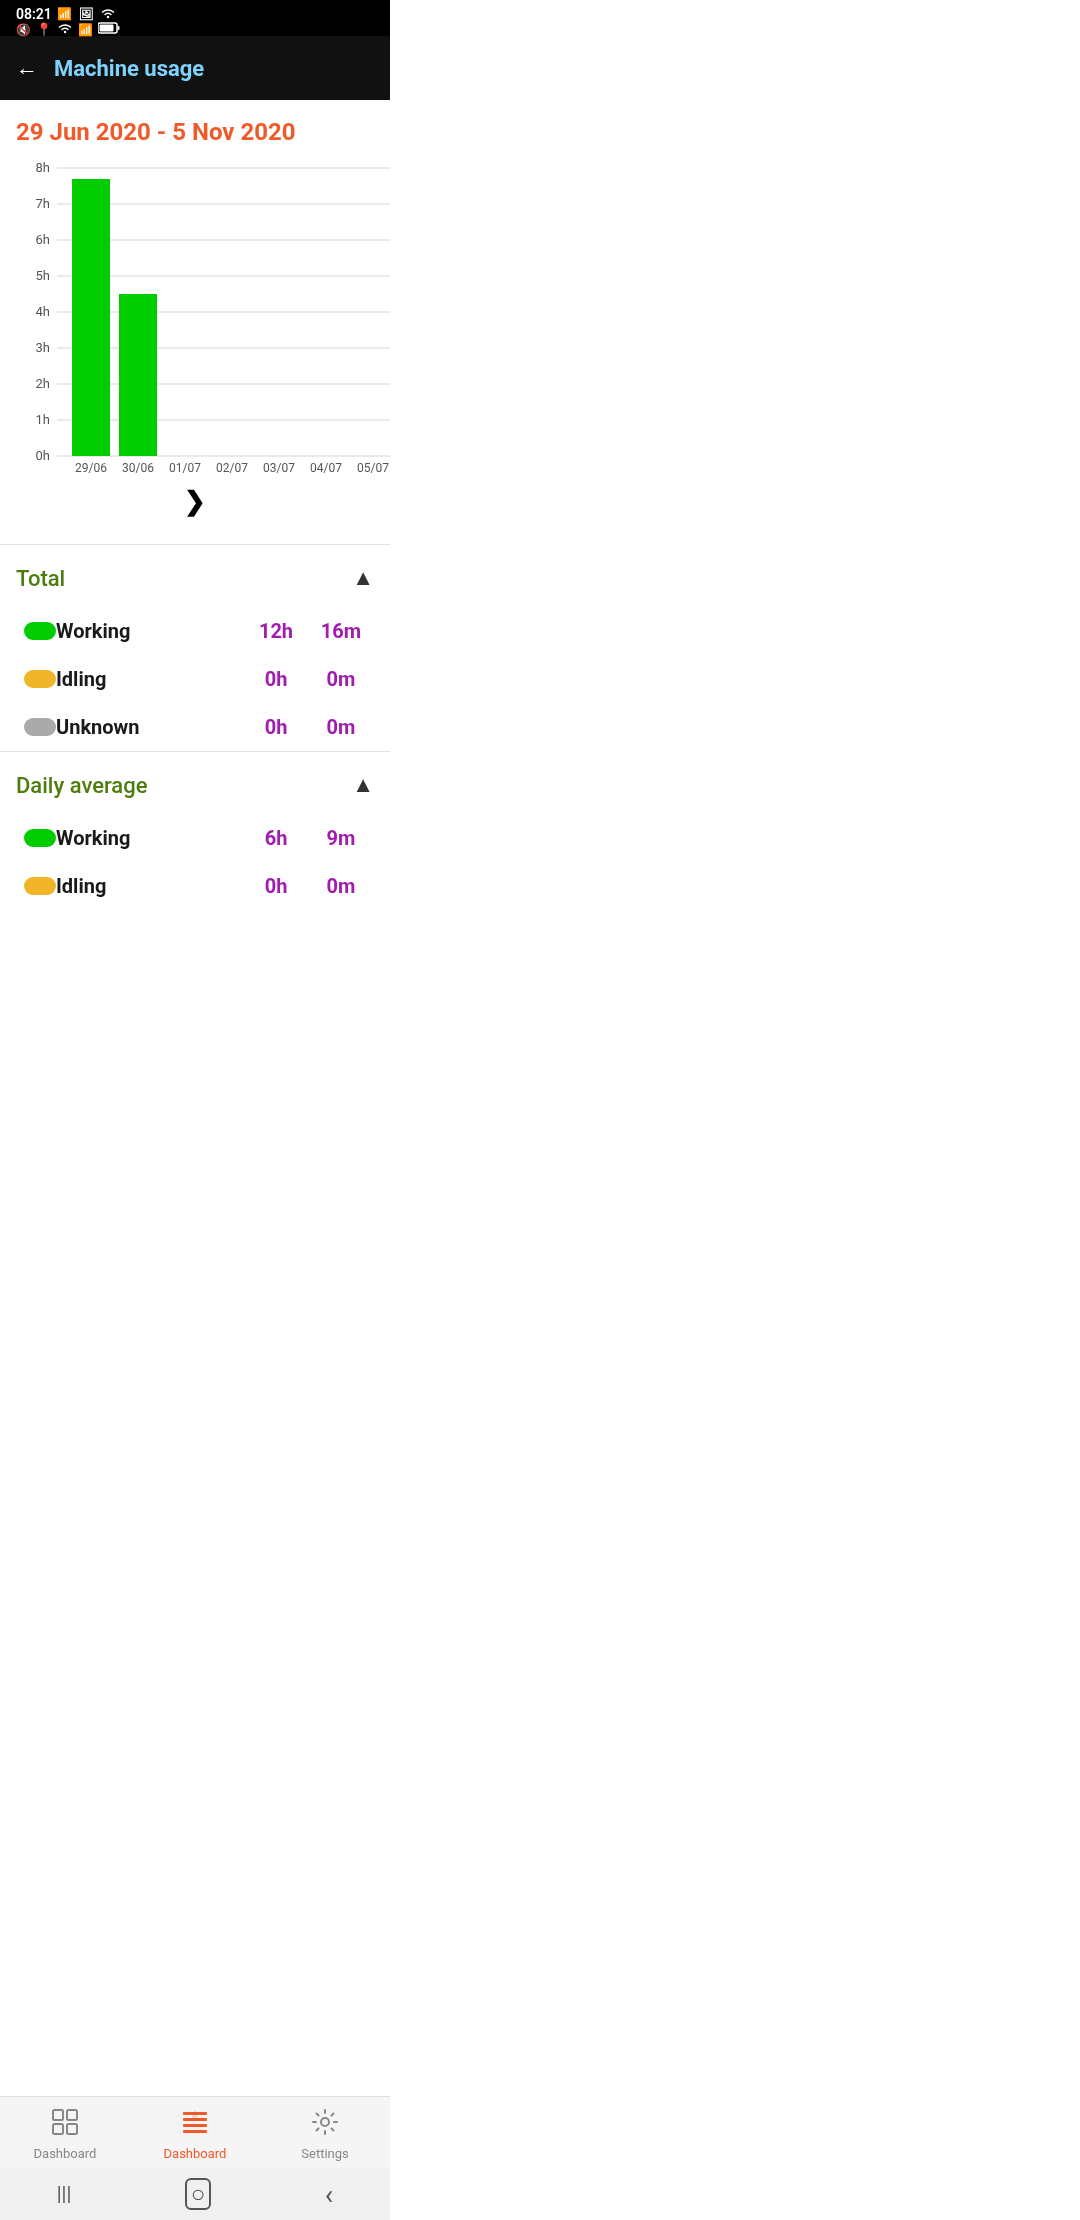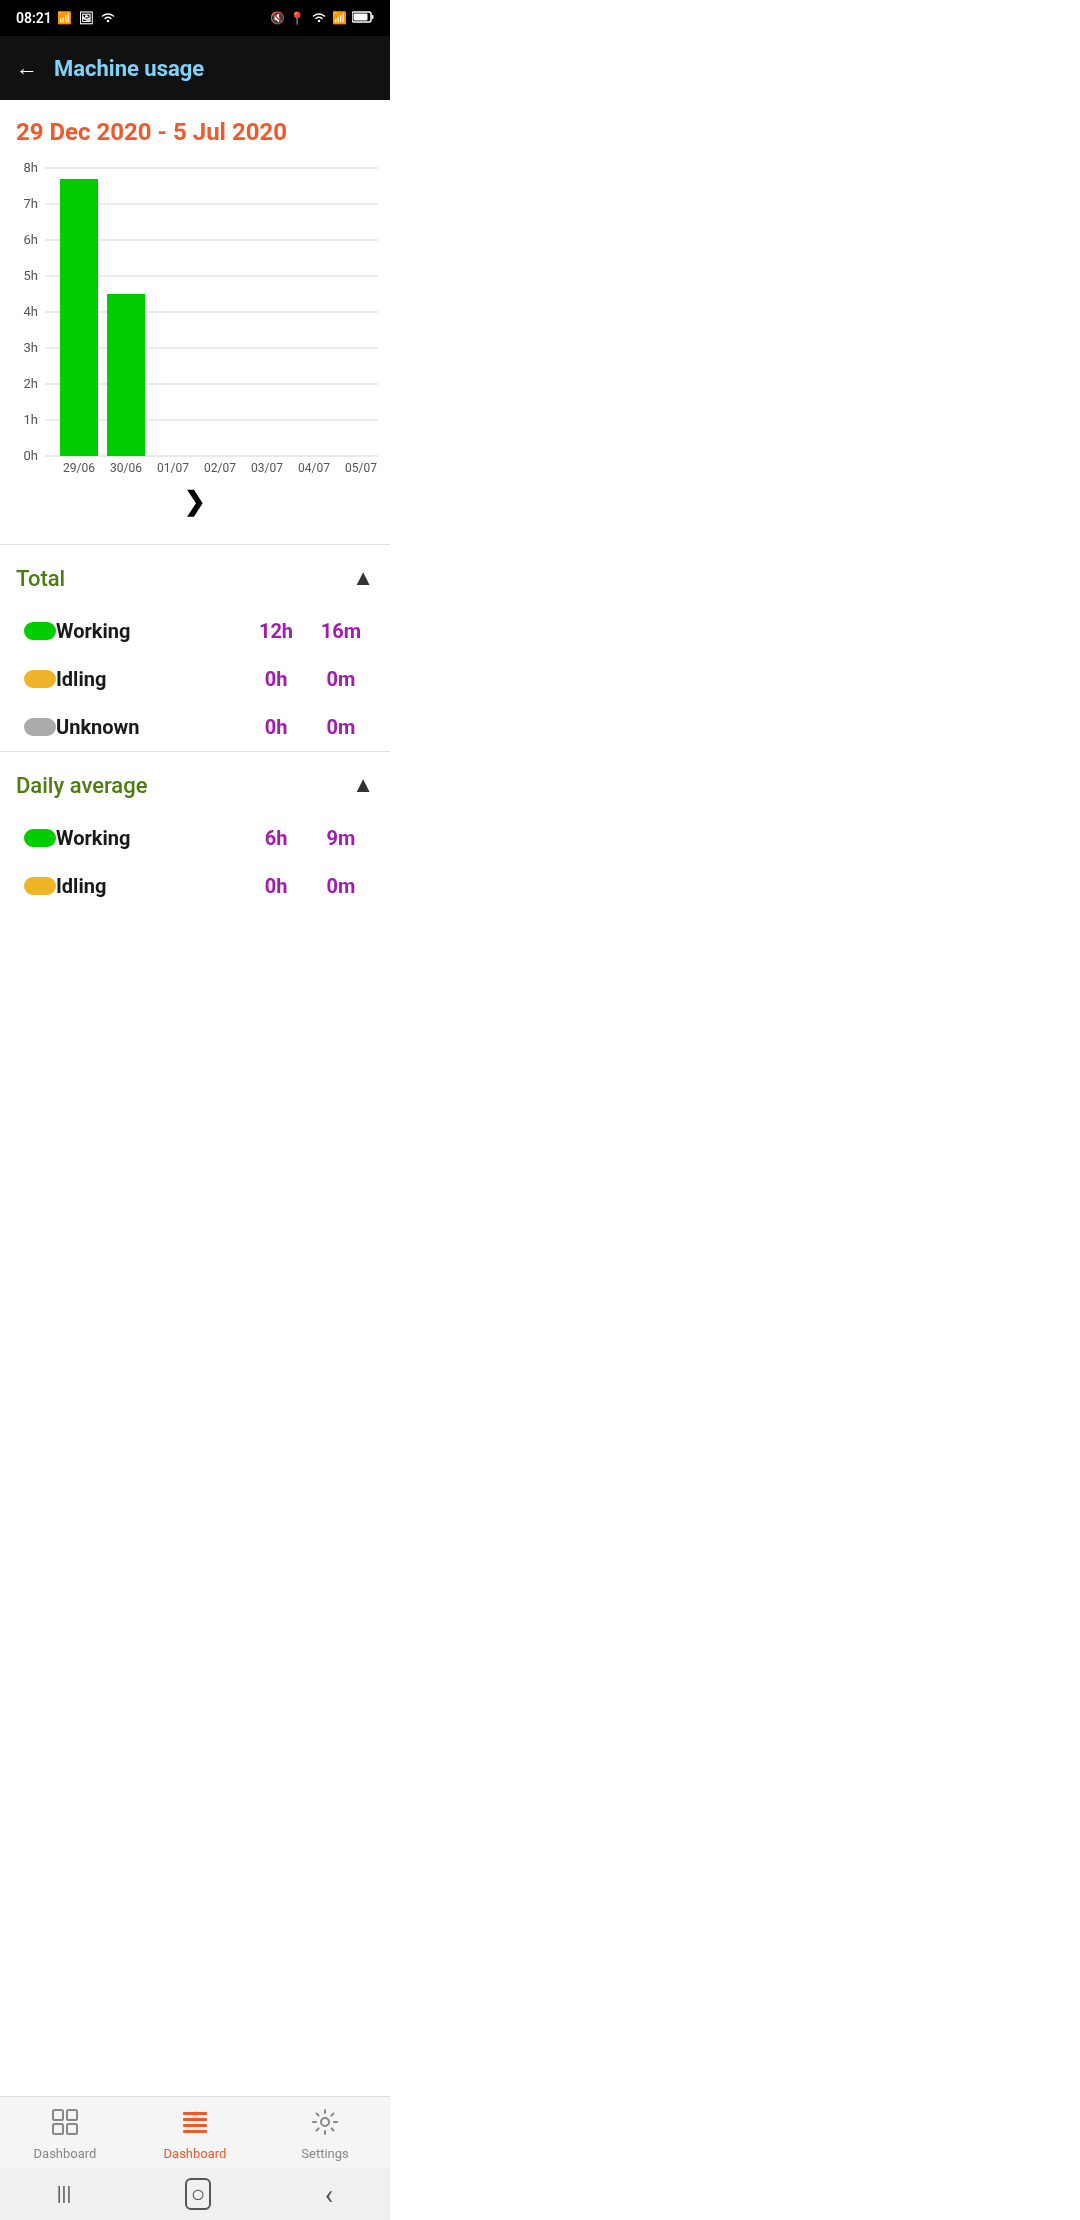--- a/index.html
+++ b/index.html
@@ -13,23 +13,24 @@
       position: relative;
       overflow-x: hidden;
     }
 
     
     .status-bar {
       background: #000;
       color: #fff;
       display: flex;
       justify-content: space-between;
-      align-items: center;
+      align-items: flex-start;
       padding: 6px 16px;
       height: 36px;
+      flex-direction: column;
     }
     .status-bar-left { font-size: 14px; font-weight: 600; display: flex; align-items: center; gap: 6px; }
     .status-bar-right { display: flex; align-items: center; gap: 5px; font-size: 12px; }
 
     
     .header {
       background: #111;
       color: #fff;
       display: flex;
       align-items: center;
@@ -51,21 +52,21 @@
     
     .date-range {
       padding: 18px 16px 8px;
       color: #f05a28;
       font-size: 24px;
       font-weight: 700;
     }
 
     
     .chart-container {
-      padding: 0 10px 16px;
+      padding: 0 22px 16px;
       position: relative;
       text-align: center;
     }
     .chart-svg-wrapper {
       width: 100%;
     }
     .chart-nav {
       display: flex;
       justify-content: center;
       padding: 8px 0 12px;
@@ -218,21 +219,21 @@
   </div>
 </div>
 
 <div class="header">
   <span class="back-arrow">←</span>
   <span class="header-title">Machine usage</span>
 </div>
 
 <div class="scrollable-content">
 
-  <div class="date-range">29 Dec 2020 - 5 Jul 2020</div>
+  <div class="date-range">29 Jun 2020 - 5 Nov 2020</div>
 
   <div class="chart-container">
     <div class="chart-svg-wrapper">
       <svg width="370" height="320" viewBox="0 0 370 320">
 
         <text x="28" y="18" font-size="13" fill="#555" text-anchor="end">8h</text>
         <text x="28" y="54" font-size="13" fill="#555" text-anchor="end">7h</text>
         <text x="28" y="90" font-size="13" fill="#555" text-anchor="end">6h</text>
         <text x="28" y="126" font-size="13" fill="#555" text-anchor="end">5h</text>
         <text x="28" y="162" font-size="13" fill="#555" text-anchor="end">4h</text>

